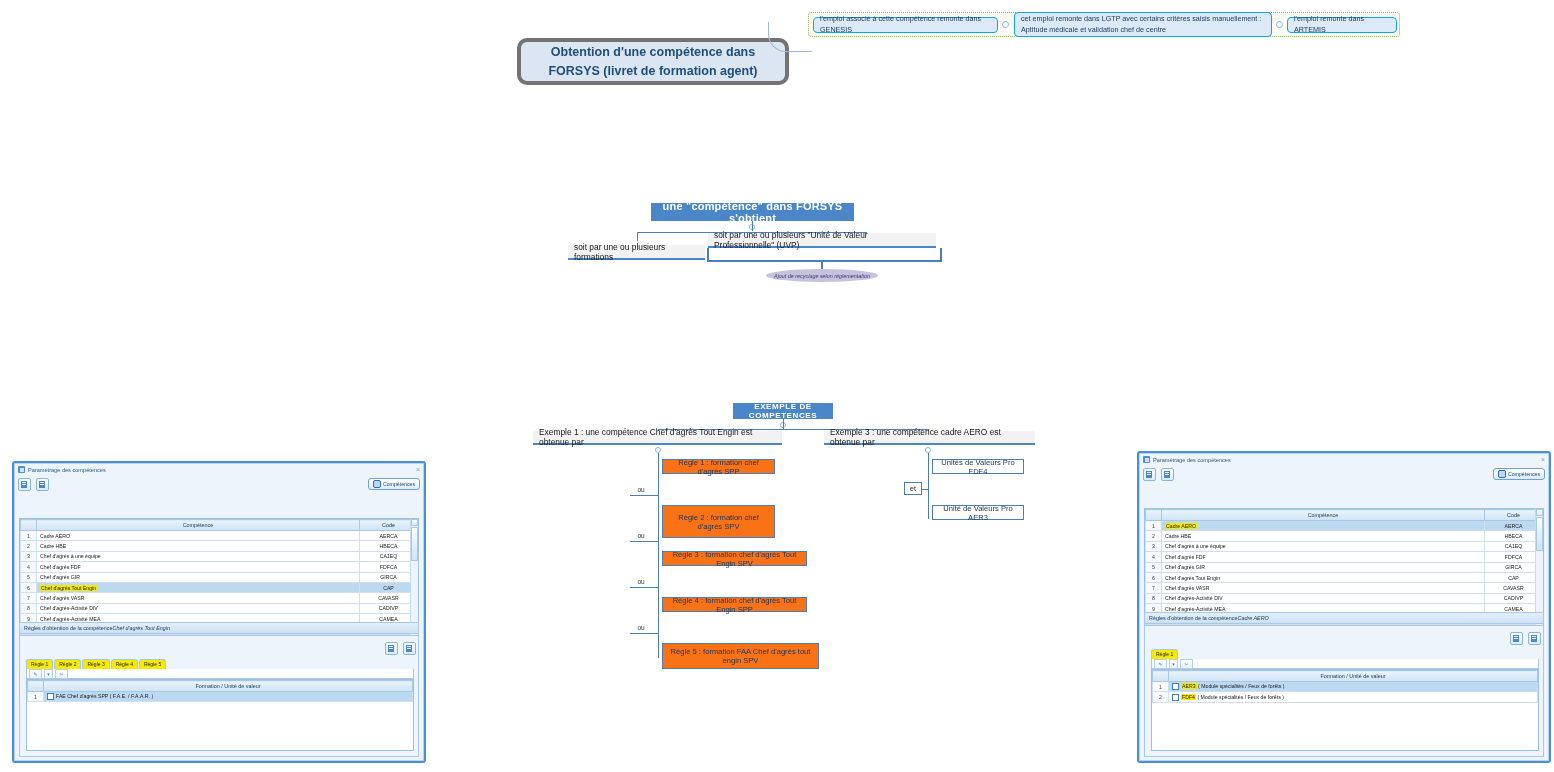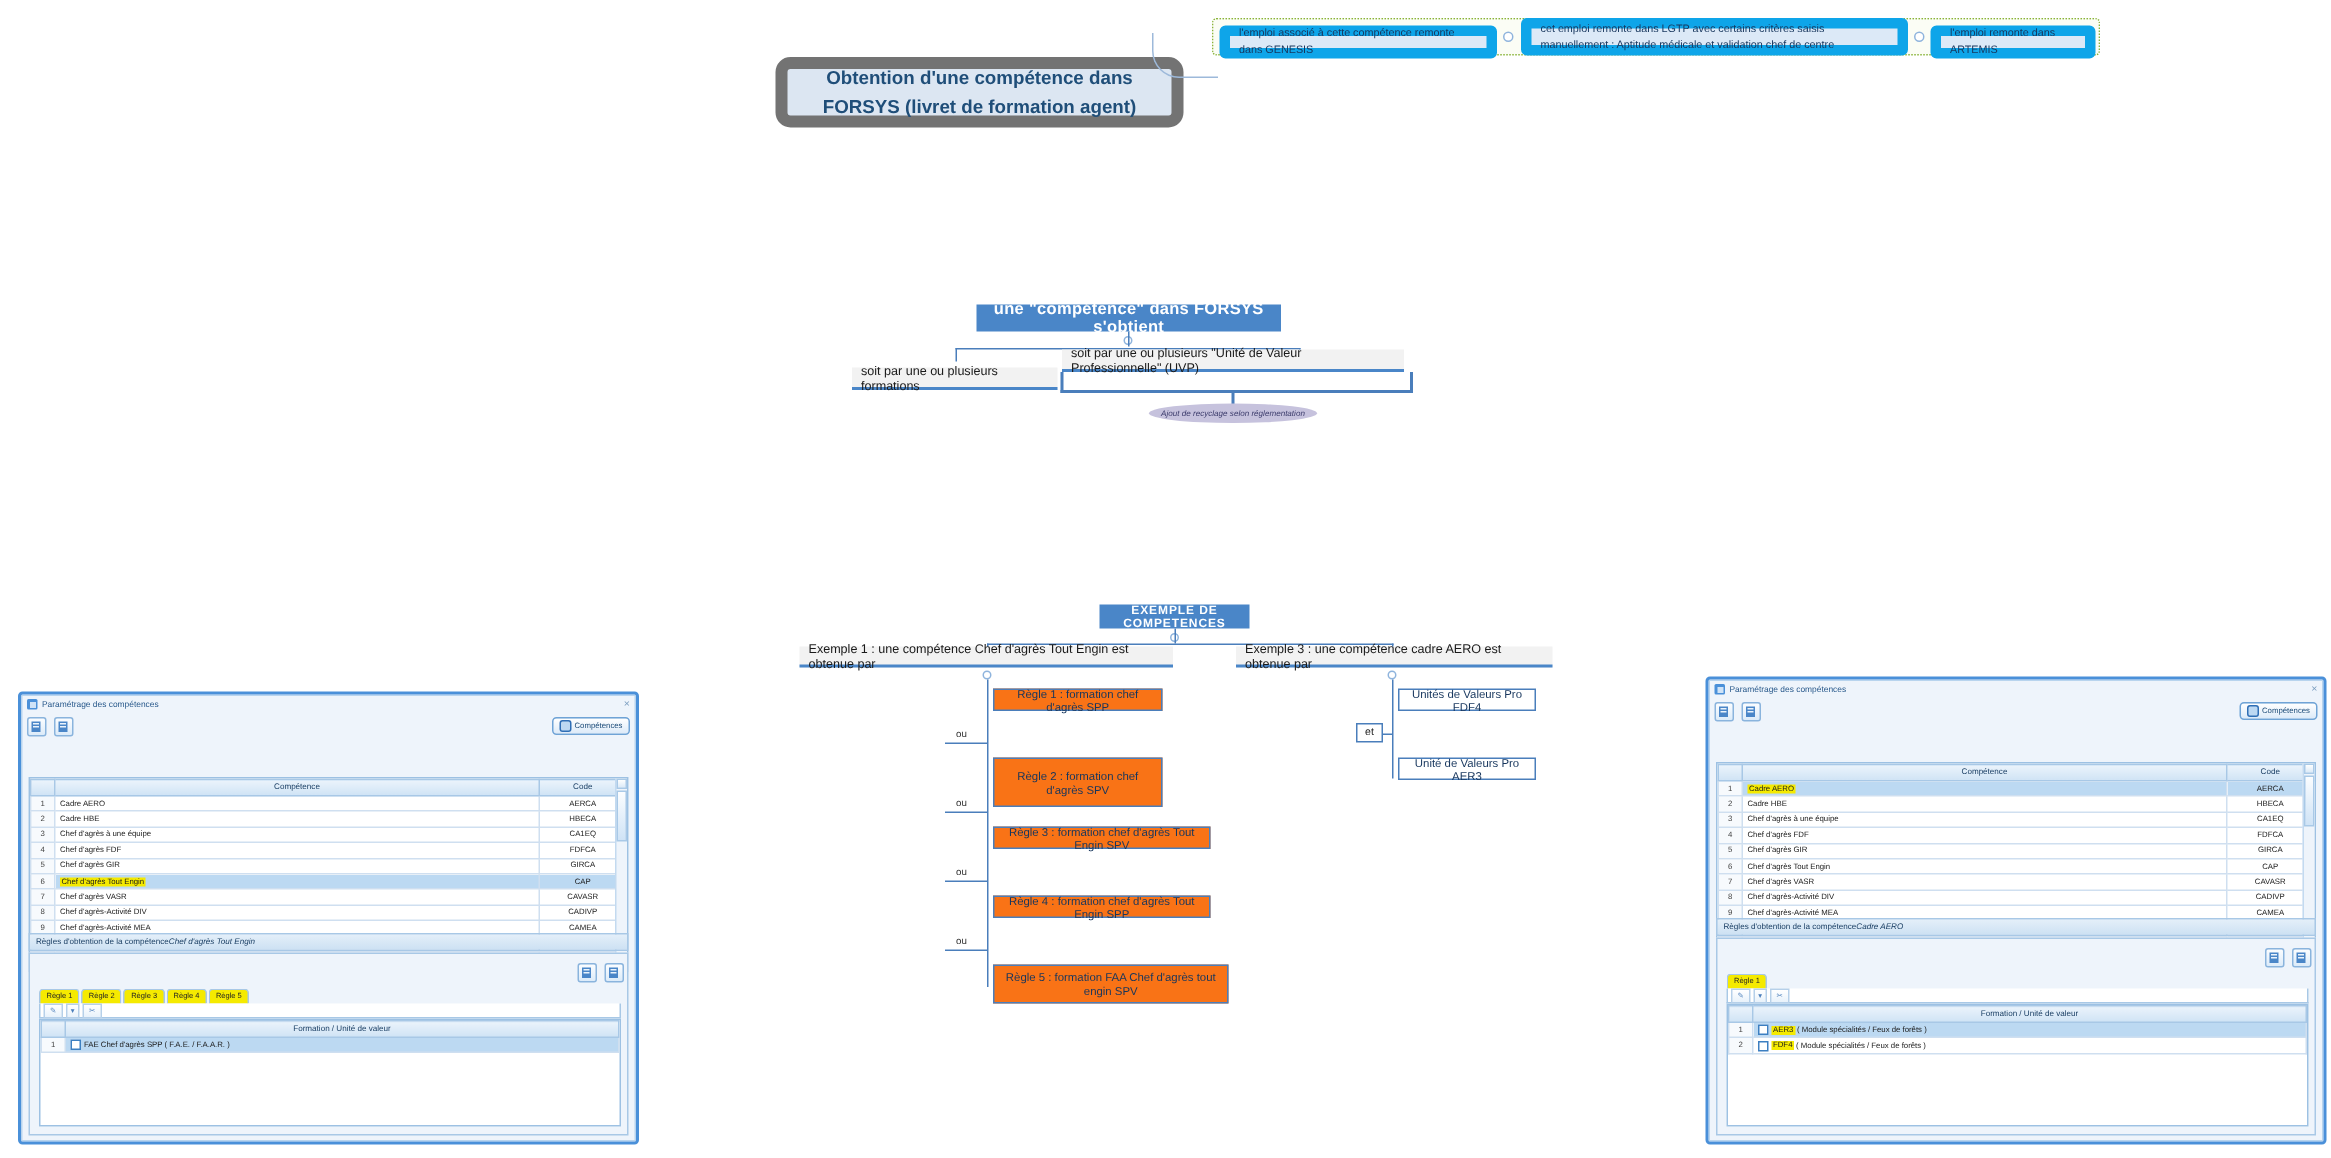--- a/index.html
+++ b/index.html
@@ -6,31 +6,31 @@
   body{
     width:1554px;height:772px;position:relative;overflow:hidden;
     background:#ffffff;
     font-family:"Liberation Sans", sans-serif;
     color:#222;
   }
   .abs{position:absolute;box-sizing:border-box;}
 
   
   .mm-title{
-    background:#dce6f2;border:8px solid #737373;border-radius:10px;
+    background:#dce6f2;border:4px solid #737373;border-radius:10px;
     color:#1f4e79;font-weight:bold;font-size:12.5px;text-align:center;
     display:flex;align-items:center;justify-content:center;
     line-height:1.45;padding:4px 10px;
   }
   .note-wrap{
     border:1.5px dotted #8ab33a;background:#fbfdf5;
     border-radius:3px;
   }
   .note-box{
-    background:#dce9f7;border:7px solid #0ea5e9;border-radius:4px;
+    background:#dce9f7;border:1px solid #0ea5e9;border-radius:4px;
     color:#17365d;font-size:7.2px;line-height:1.5;
     padding:4px 6px;display:flex;align-items:center;
   }
   .note-conn{
     width:7px;height:7px;border:1px solid #8fb4dd;border-radius:50%;
     background:#fff;
   }
   .hdr-blue{
     background:#4a86c8;color:#fff;font-weight:bold;text-align:center;
     display:flex;align-items:center;justify-content:center;

